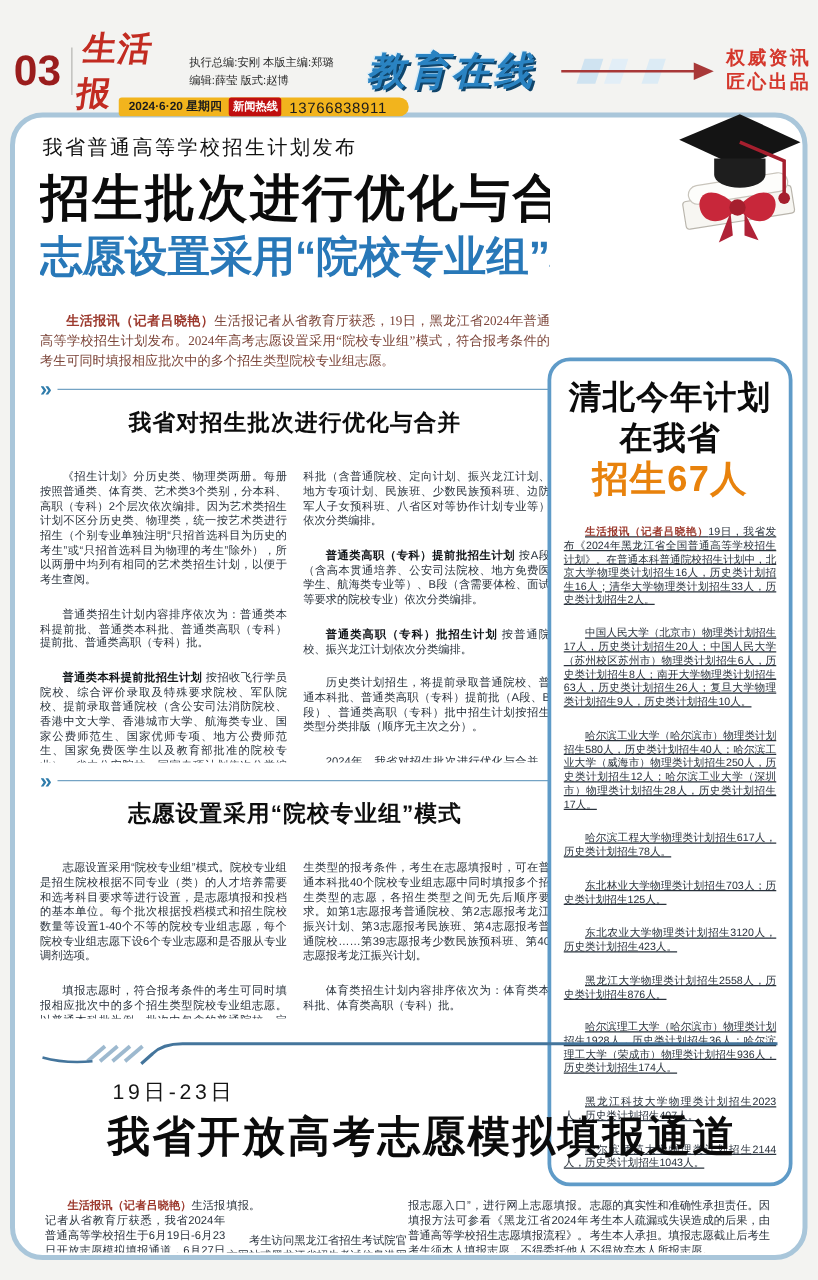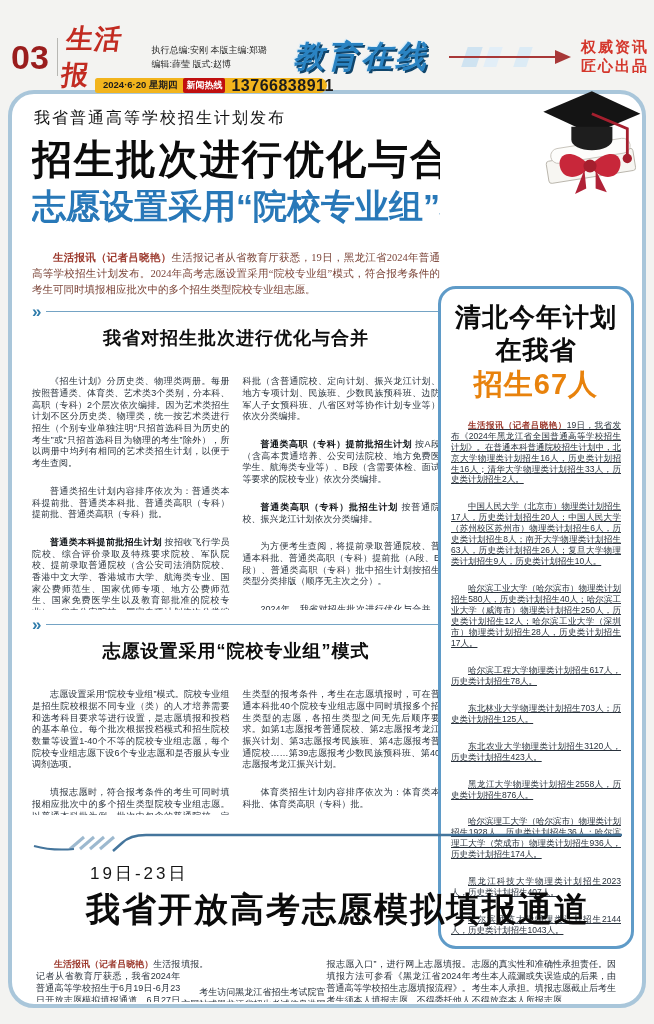--- a/index.html
+++ b/index.html
@@ -16,21 +16,21 @@
   .section-logo { font-size:31px; font-weight:900; font-style:italic; color:var(--blue-logo,#2a83c2);
       letter-spacing:3px; margin-left:26px; text-shadow:2px 2px 0 #10456b, -1px -1px 0 #d9ecf7; white-space:nowrap; }
   .arrow-wrap { margin-left:18px; }
   .taglines { font-size:15px; font-weight:900; color:var(--tag-red,#d4372c); line-height:1.25; letter-spacing:2px; margin-left:8px; white-space:nowrap; }
 
   
   .datebar { position:absolute; top:78px; left:95px; height:15px; width:232px; background:var(--yellow,#f2b41d);
       border-radius:4px 12px 12px 4px; display:flex; align-items:center; gap:6px; padding:0 8px; z-index:5; }
   .datebar .date { font-size:9.5px; font-weight:bold; color:#1c1c1c; white-space:nowrap; }
   .hotline-badge { background:var(--hotline-red,#c00f0f); color:#fff; font-size:9px; font-weight:bold; padding:1px 3px; border-radius:2px; white-space:nowrap; }
-  .hotline-num { font-size:16px; font-weight:bold; color:#1c1c1c; letter-spacing:0.5px; }
+  .hotline-num { font-size:12px; font-weight:normal; color:#1c1c1c; letter-spacing:0.5px; }
 
   
   .main-box { position:absolute; top:90px; left:8px; width:638px; height:918px; background:#fff;
       border:4px solid var(--border-blue,#a9c6da); border-radius:26px; }
 
   .top-left { position:absolute; left:20px; top:10px; width:408px; max-height:726px; overflow:hidden; }
   .kicker { font-size:16px; color:#111; letter-spacing:2px; margin:4px 0 8px 2px; }
   .headline1 { font-size:40px; font-weight:900; color:#0b0b0b; letter-spacing:2px; text-align:center; line-height:1.1; white-space:nowrap; }
   .headline2 { font-size:34px; font-weight:900; color:var(--blue-head,#2878b8); letter-spacing:0px; text-align:center; line-height:1.15; margin-top:6px; white-space:nowrap; }
   .lead { font-size:10.5px; line-height:1.5; color:var(--lead-brown,#7b4438); text-align:justify; text-indent:2em; margin:24px 0 6px; font-family:"Liberation Serif","DejaVu Serif",serif; }
@@ -140,21 +140,21 @@
         <div class="col">
             <p class="par">《招生计划》分历史类、物理类两册。每册按照普通类、体育类、艺术类3个类别，分本科、高职（专科）2个层次依次编排。因为艺术类招生计划不区分历史类、物理类，统一按艺术类进行招生（个别专业单独注明“只招首选科目为历史的考生”或“只招首选科目为物理的考生”除外），所以两册中均列有相同的艺术类招生计划，以便于考生查阅。</p>
             <p class="par">普通类招生计划内容排序依次为：普通类本科提前批、普通类本科批、普通类高职（专科）提前批、普通类高职（专科）批。</p>
             <p class="par"><span class="blead">普通类本科提前批招生计划</span> 按招收飞行学员院校、综合评价录取及特殊要求院校、军队院校、提前录取普通院校（含公安司法消防院校、香港中文大学、香港城市大学、航海类专业、国家公费师范生、国家优师专项、地方公费师范生、国家免费医学生以及教育部批准的院校专业）、省内公安院校、国家专项计划依次分类编排。</p>
             <p class="par"><span class="blead">普通类本科批招生计划</span> 按特殊类型招生（含高校专项计划、高水平运动队）、普通本</p>
           </div>
         <div class="col">
             <p class="par noind">科批（含普通院校、定向计划、振兴龙江计划、地方专项计划、民族班、少数民族预科班、边防军人子女预科班、八省区对等协作计划专业等）依次分类编排。</p>
             <p class="par"><span class="blead">普通类高职（专科）提前批招生计划</span> 按A段（含高本贯通培养、公安司法院校、地方免费医学生、航海类专业等）、B段（含需要体检、面试等要求的院校专业）依次分类编排。</p>
             <p class="par"><span class="blead">普通类高职（专科）批招生计划</span> 按普通院校、振兴龙江计划依次分类编排。</p>
-            <p class="par">为方便考生查阅，将提前录取普通院校、普通本科批、普通类高职（专科）提前批（A段、B段）、普通类高职（专科）批中招生计划按招生类型分类排版（顺序无主次之分）。</p>
+            <p class="par">历史类计划招生，将提前录取普通院校、普通本科批、普通类高职（专科）提前批（A段、B段）、普通类高职（专科）批中招生计划按招生类型分类排版（顺序无主次之分）。</p>
             <p class="par">2024年，我省对招生批次进行优化与合并，将原普通本科一批（A段、B段）和普通本科二批（A段、B段）合并为普通本科批；原艺术类本科提前批（A段、B段）、艺术类本科批（A段、B段）、艺术类高职（专科）批（A段、B段）调整为艺术类本科提前批、艺术类本科批、艺术类高职（专科）批。</p>
           </div>
       </div>
 
       <div class="divider">
         <span class="chev">»</span>
         <span class="line"></span>
       </div>
 
       <div class="sec-head">志愿设置采用“院校专业组”模式</div>

